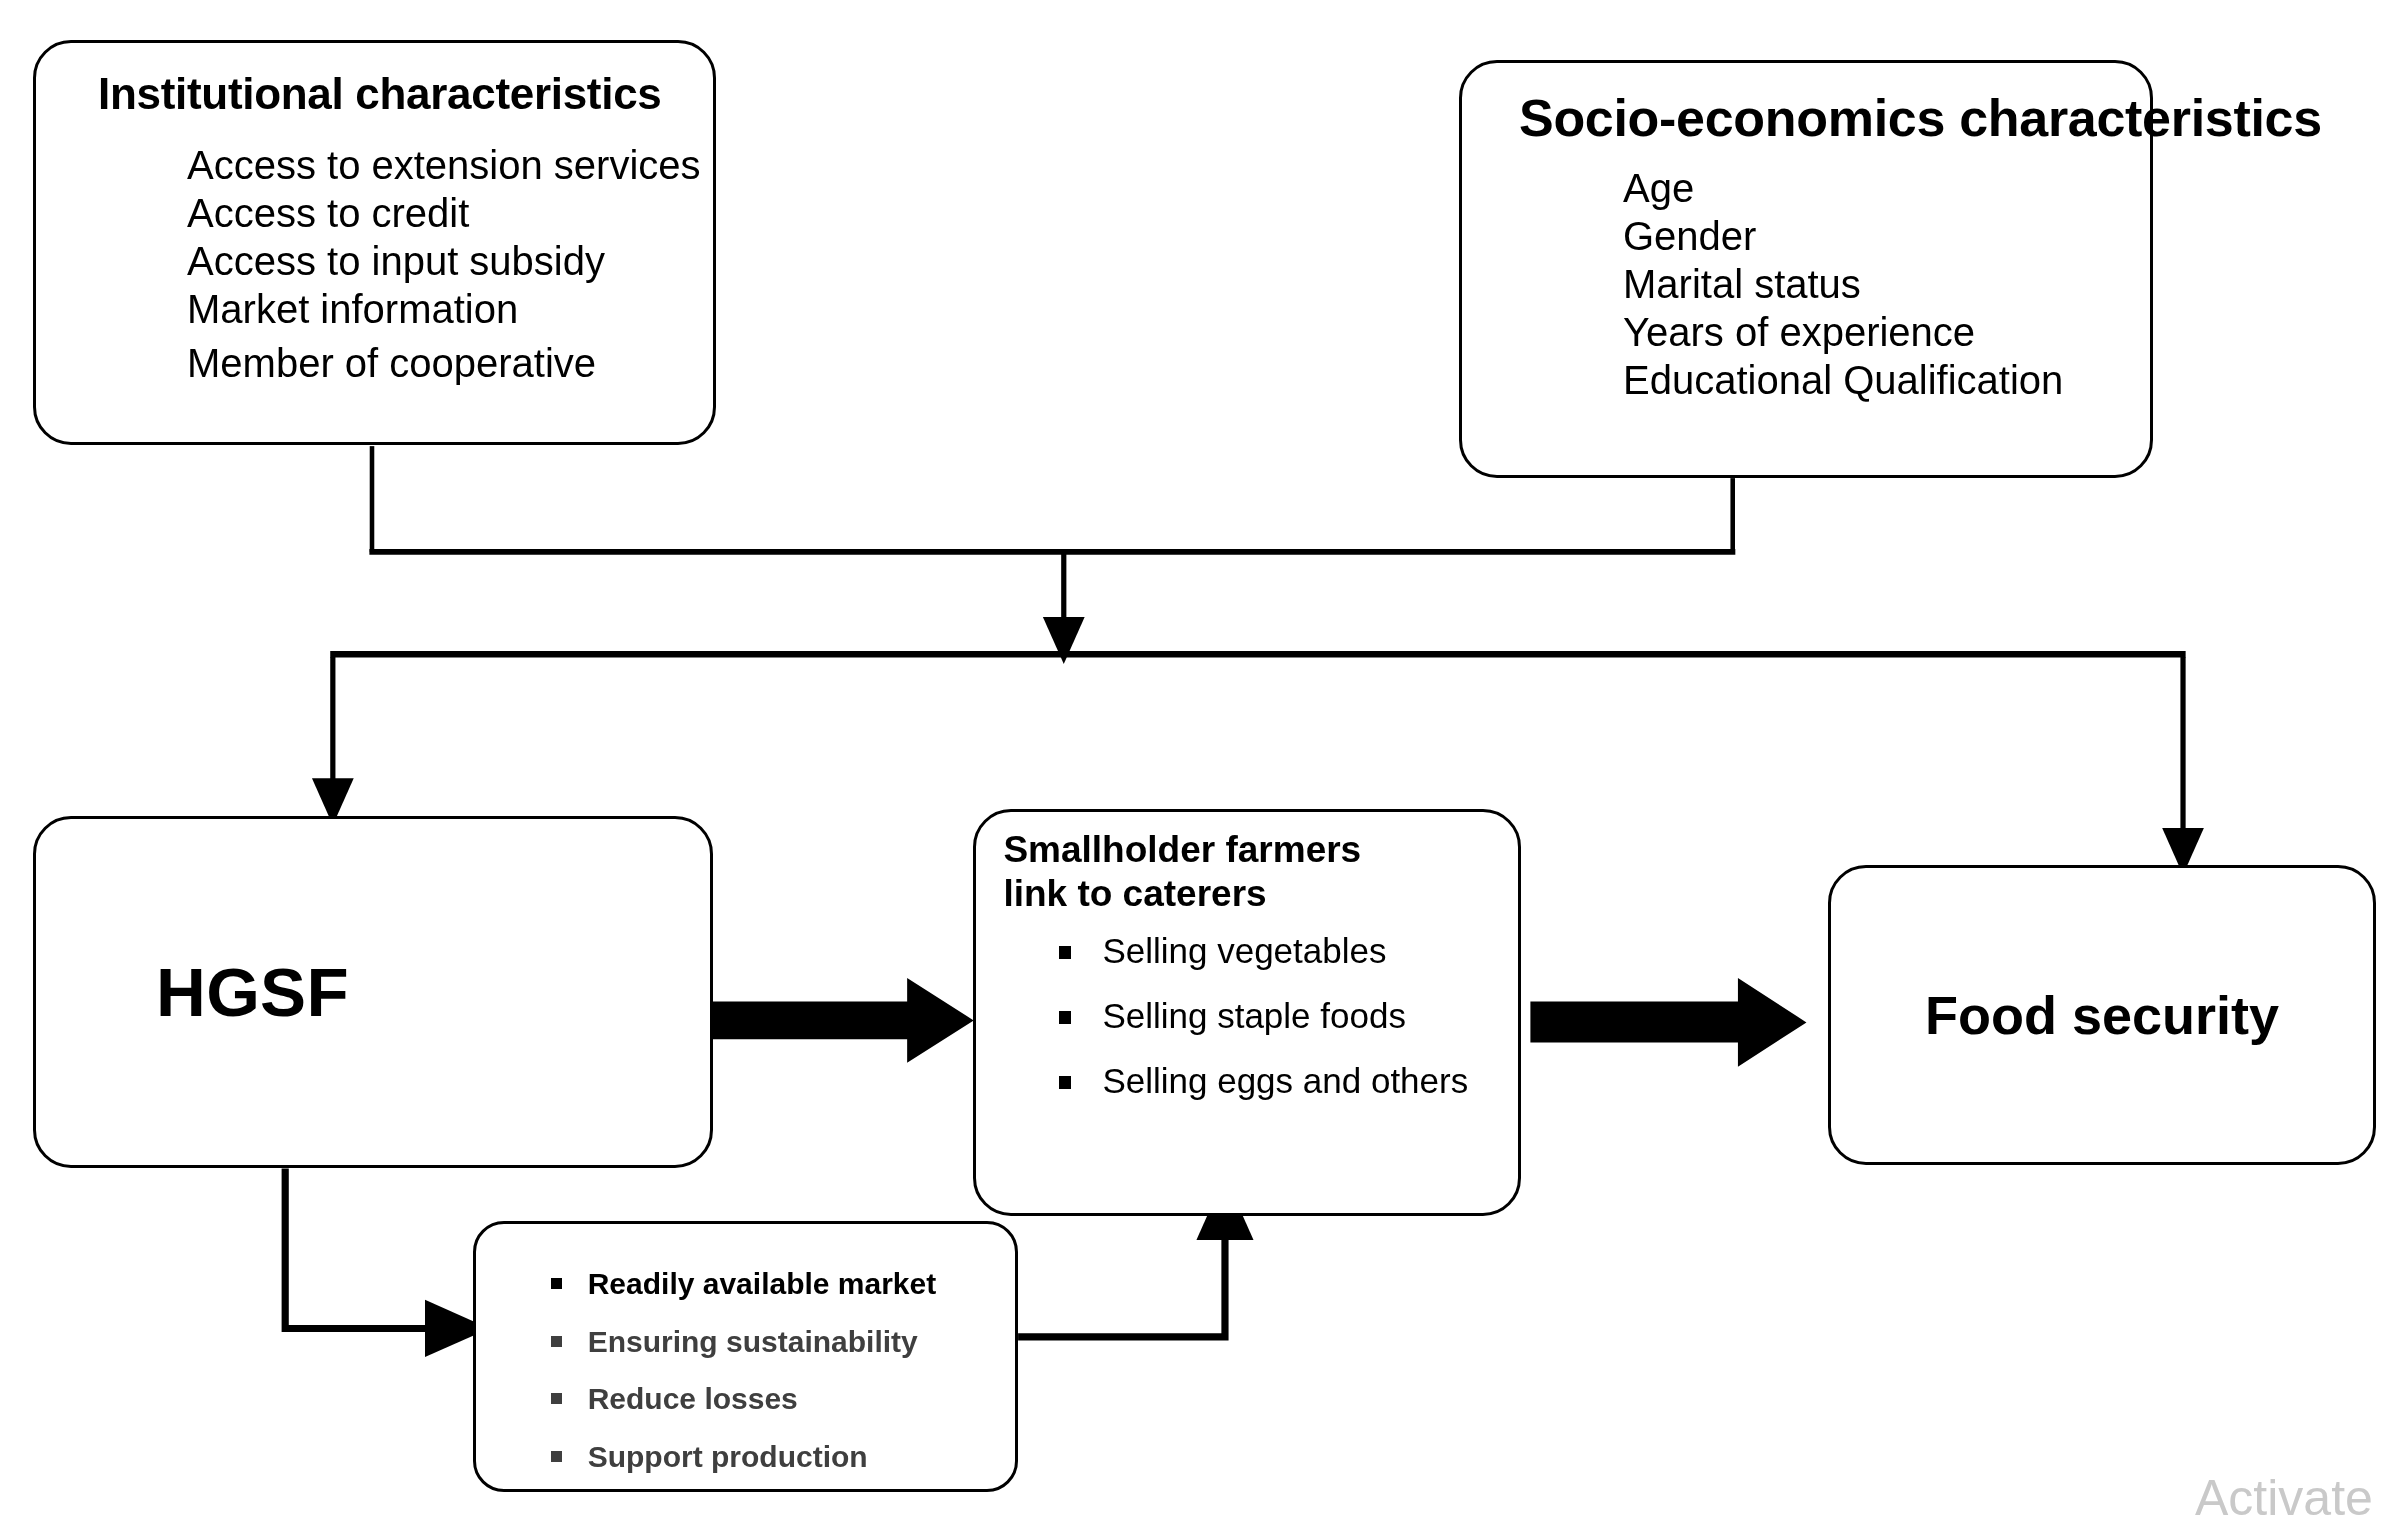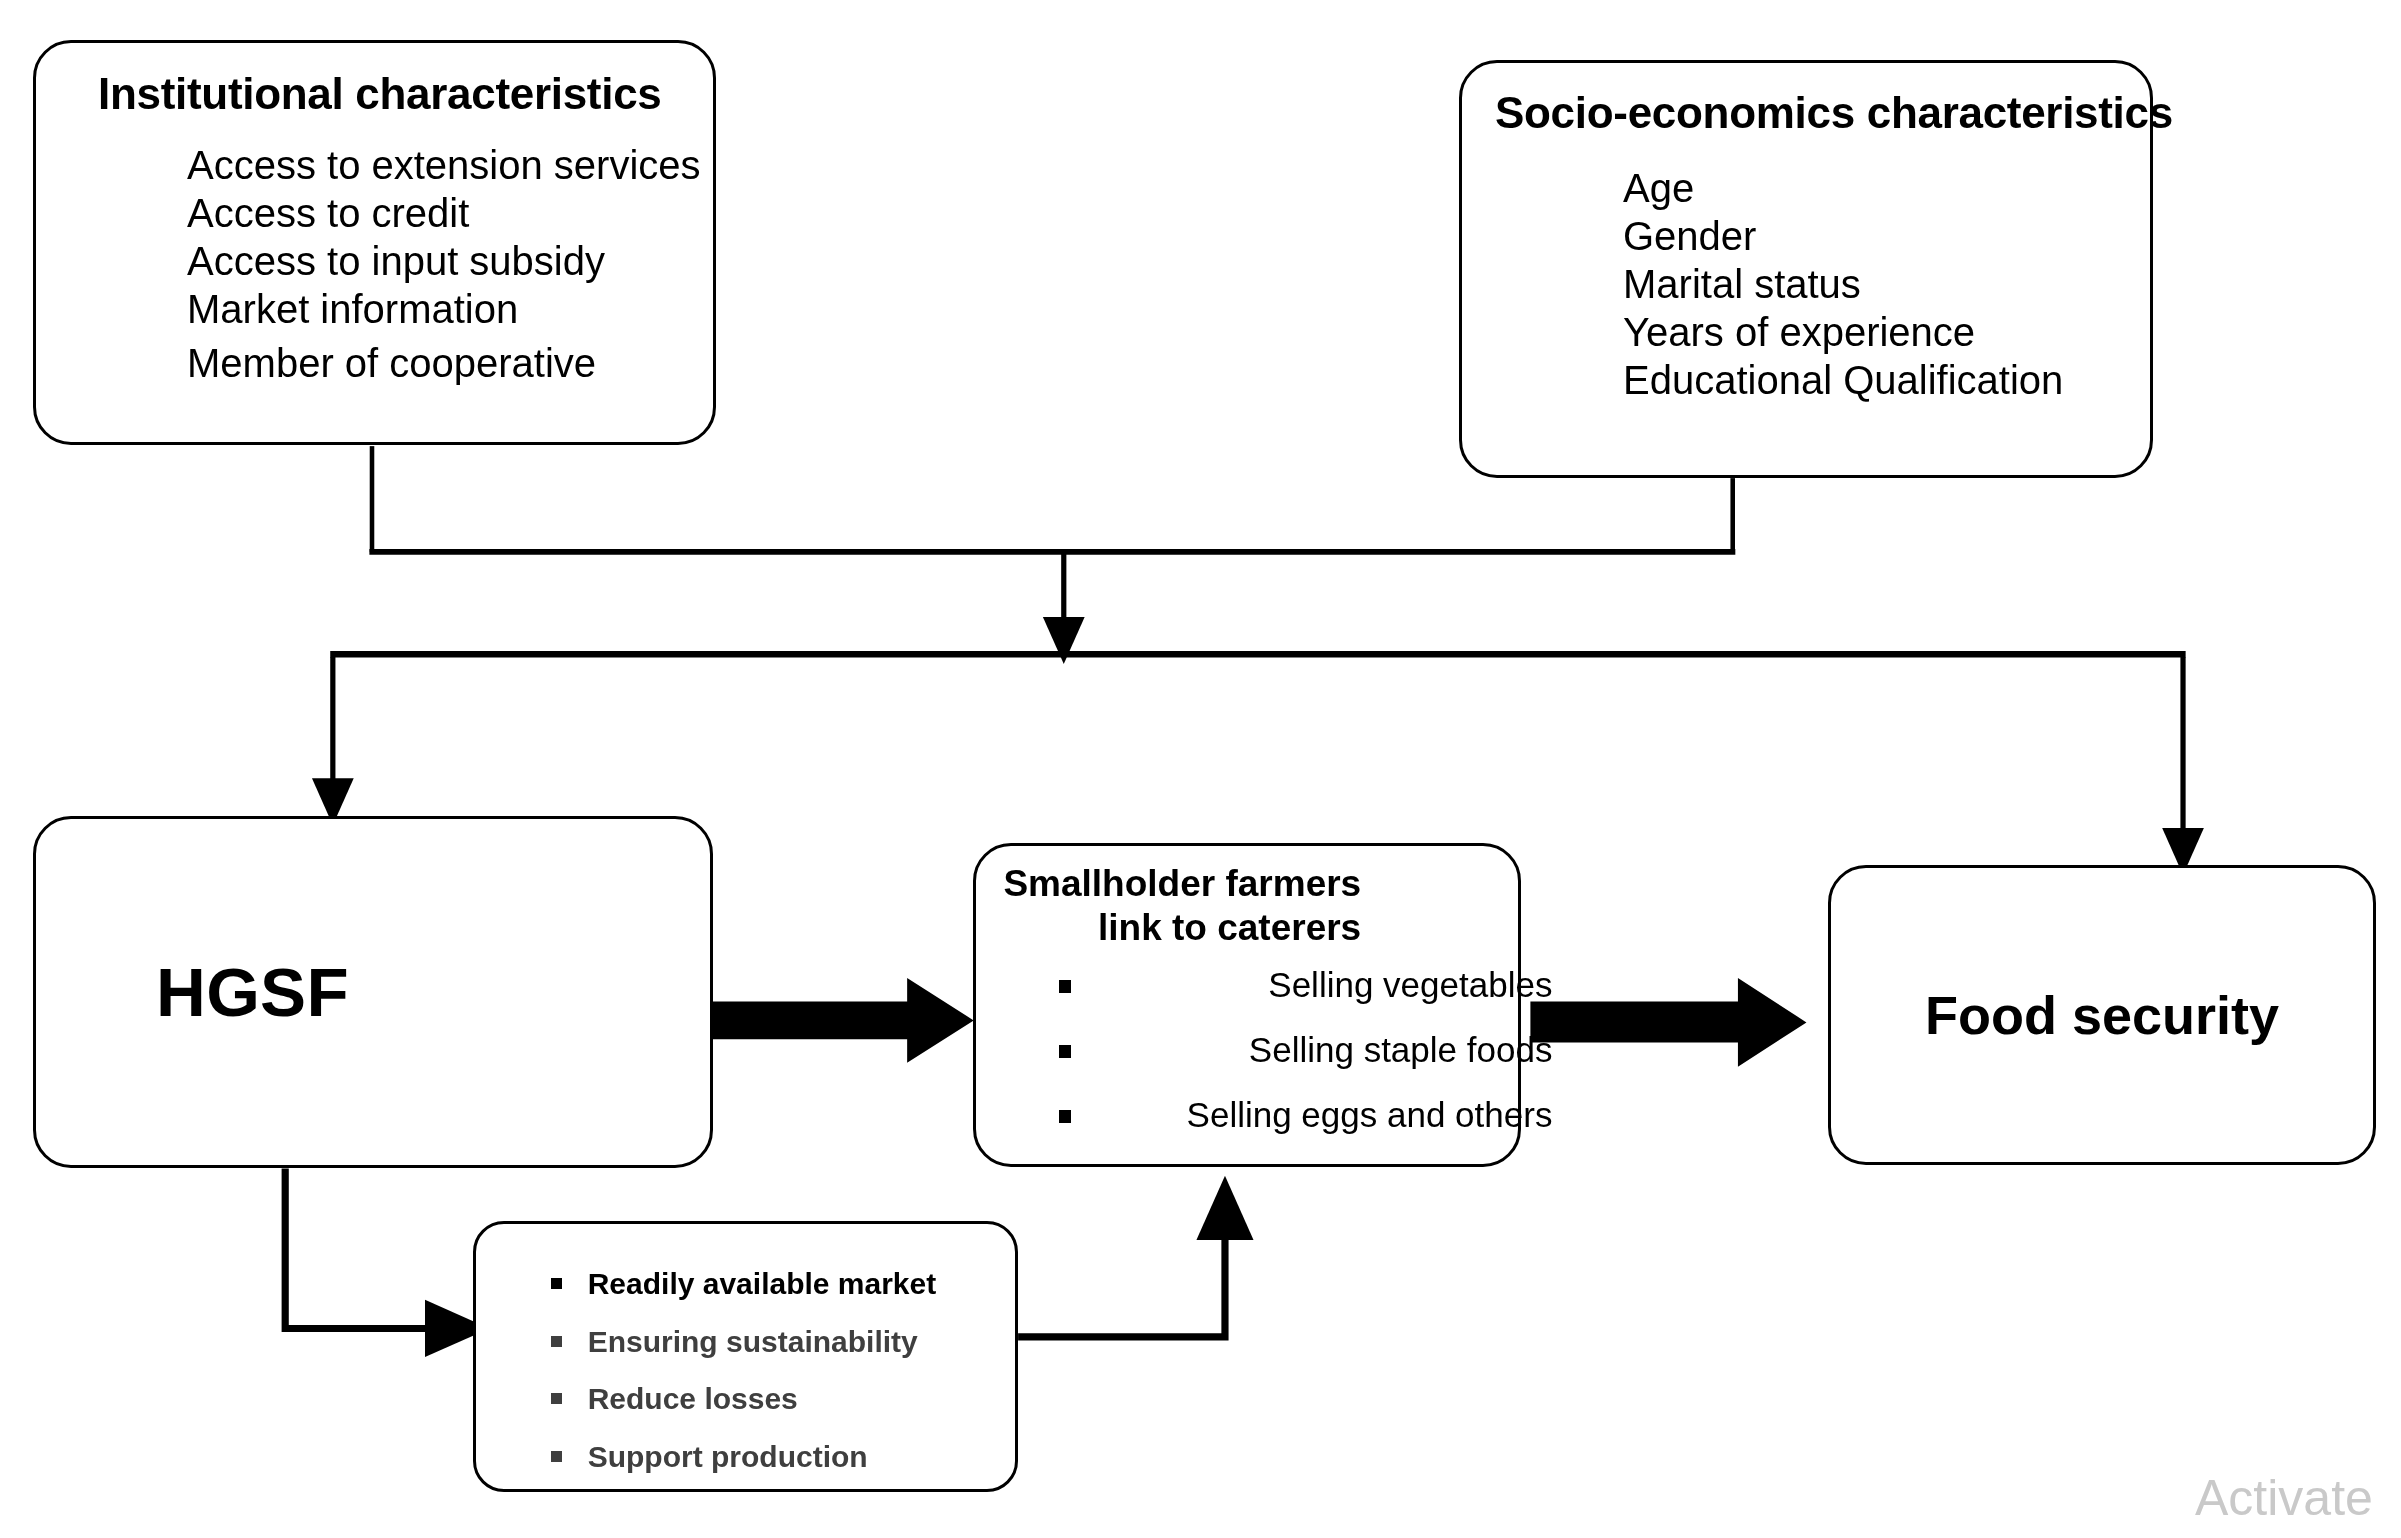--- a/index.html
+++ b/index.html
@@ -14,32 +14,32 @@
 
   
   #box-institutional{left:33px;top:40px;width:683px;height:405px;}
   #box-institutional .bx-title{position:absolute;left:62px;top:26px;font-size:44px;letter-spacing:-0.3px;}
   #box-institutional .lst{position:absolute;left:111px;top:88px;width:561px;}
   #box-institutional .lst li{font-size:40px;line-height:1.2;list-style:none;white-space:nowrap;}
   #box-institutional .lst li.gap{margin-top:6px;}
 
   
   #box-socio{left:1459px;top:60px;width:694px;height:418px;}
-  #box-socio .bx-title{position:absolute;left:33px;top:25px;font-size:44px;letter-spacing:-0.3px;white-space:nowrap;}
+  #box-socio .bx-title{position:absolute;left:57px;top:25px;font-size:52px;letter-spacing:-0.3px;white-space:nowrap;}
   #box-socio .lst{position:absolute;left:121px;top:91px;width:561px;}
   #box-socio .lst li{font-size:40px;line-height:1.2;list-style:none;white-space:nowrap;}
 
   
   #box-hgsf{left:33px;top:816px;width:680px;height:352px;}
   #box-hgsf .big{position:absolute;left:0;top:0;width:100%;height:100%;
       display:flex;align-items:center;justify-content:flex-start;padding-left:120px;
       box-sizing:border-box;font-size:69px;font-weight:bold;letter-spacing:0.3px;}
 
   
-  #box-smallholder{left:973px;top:843px;width:548px;height:324px;text-align:right;}
+  #box-smallholder{left:973px;top:809px;width:548px;height:407px;}
   #box-smallholder .bx-title{position:absolute;left:27.4px;top:16.3px;font-size:37px;line-height:1.18;}
   #box-smallholder .blist{position:absolute;left:27.4px;top:111px;width:509px;}
   #box-smallholder .blist li{font-size:35px;line-height:1.0;list-style:none;
       position:relative;padding-left:59px;margin-bottom:30px;white-space:nowrap;}
   #box-smallholder .blist li .sq{position:absolute;left:15.7px;top:13px;width:12.4px;height:12.4px;background:#000;}
 
   
   #box-foodsecurity{left:1828px;top:865px;width:548px;height:300px;}
   #box-foodsecurity .big{position:absolute;left:0;top:0;width:100%;height:100%;
       display:flex;align-items:center;justify-content:center;font-size:54px;font-weight:bold;}

